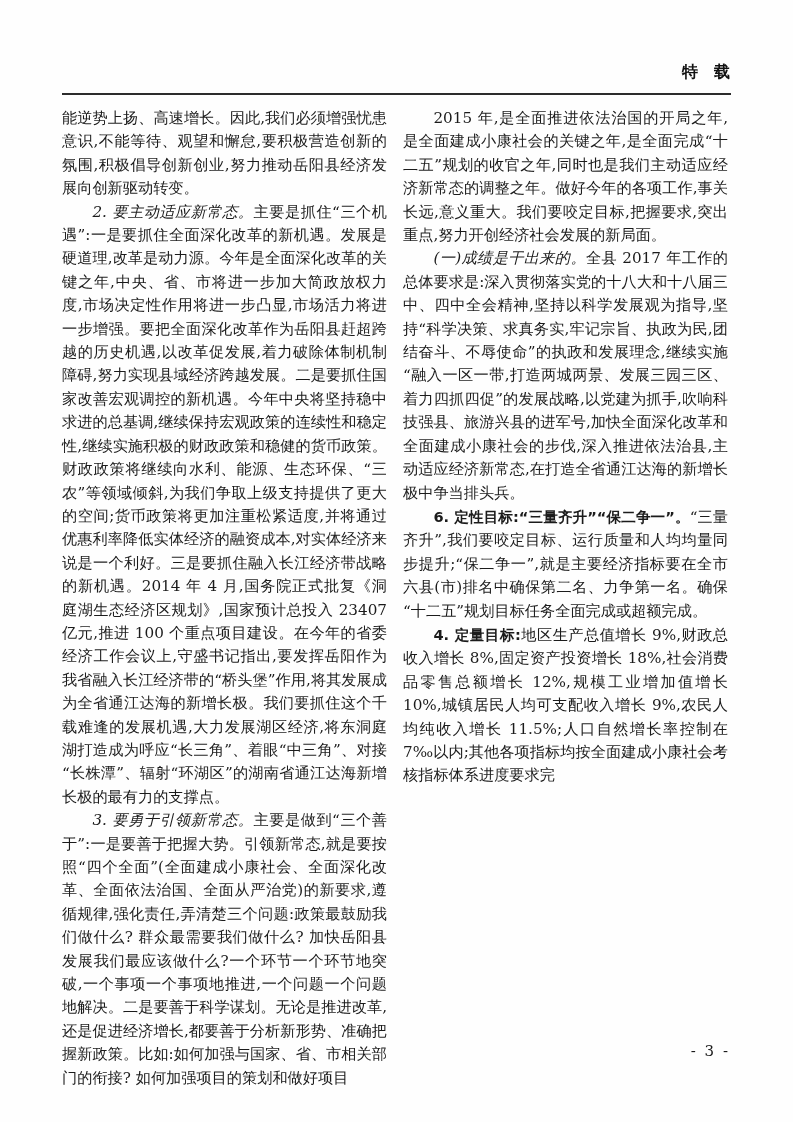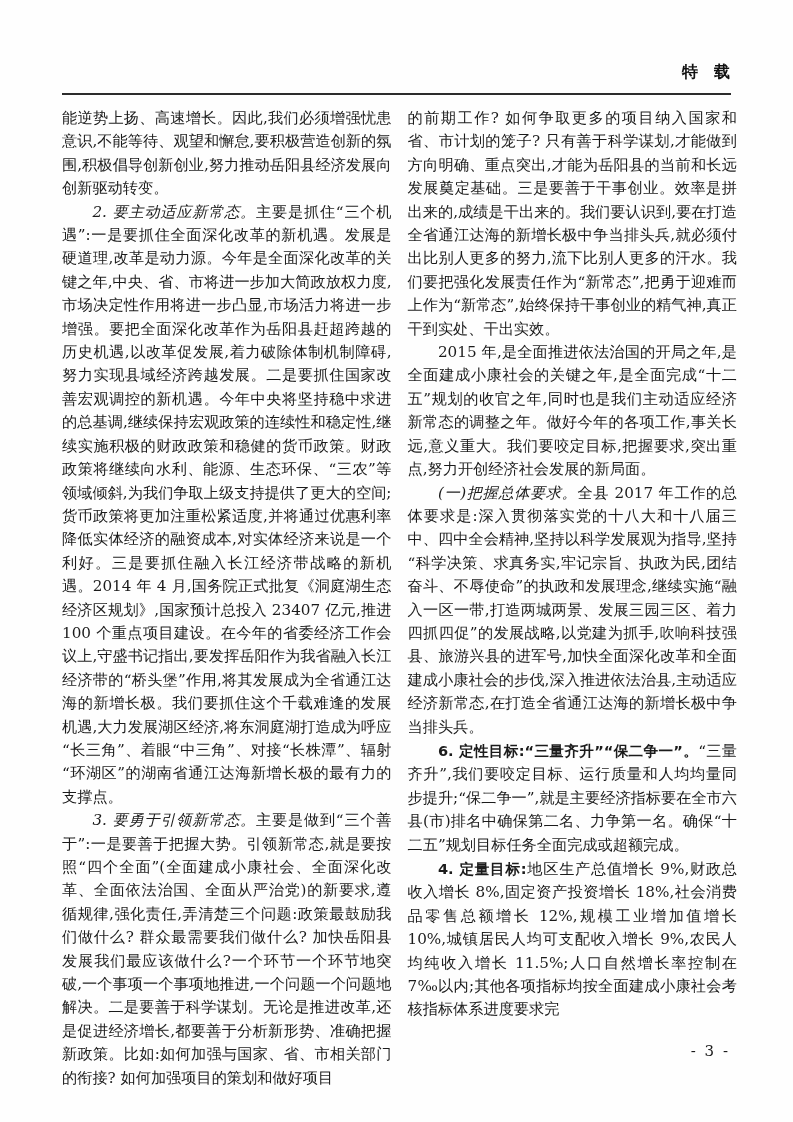--- a/index.html
+++ b/index.html
@@ -26,21 +26,21 @@
     top: 93px;
     left: 62px;
     right: 62px;
     height: 0;
     border-top: 2px solid #2c2c2c;
   }
   .columns {
     position: absolute;
     top: 107px;
     left: 62px;
-    right: 56px;
+    right: 65px;
     display: flex;
     gap: 16px;
   }
   .col {
     flex: 1 1 0;
     min-width: 0;
     text-align: justify;
     font-size: 15.2px;
     line-height: 23.4px;
   }
@@ -81,23 +81,22 @@
 
   <div class="columns">
 
     <div class="col">
       <p class="noindent">能逆势上扬、高速增长。因此,我们必须增强忧患意识,不能等待、观望和懈怠,要积极营造创新的氛围,积极倡导创新创业,努力推动岳阳县经济发展向创新驱动转变。</p>
       <p class="indent"><span class="kai">2. 要主动适应新常态。</span><span>主要是抓住“三个机遇”:一是要抓住全面深化改革的新机遇。发展是硬道理,改革是动力源。今年是全面深化改革的关键之年,中央、省、市将进一步加大简政放权力度,市场决定性作用将进一步凸显,市场活力将进一步增强。要把全面深化改革作为岳阳县赶超跨越的历史机遇,以改革促发展,着力破除体制机制障碍,努力实现县域经济跨越发展。二是要抓住国家改善宏观调控的新机遇。今年中央将坚持稳中求进的总基调,继续保持宏观政策的连续性和稳定性,继续实施积极的财政政策和稳健的货币政策。财政政策将继续向水利、能源、生态环保、“三农”等领域倾斜,为我们争取上级支持提供了更大的空间;货币政策将更加注重松紧适度,并将通过优惠利率降低实体经济的融资成本,对实体经济来说是一个利好。三是要抓住融入长江经济带战略的新机遇。2014 年 4 月,国务院正式批复《洞庭湖生态经济区规划》,国家预计总投入 23407 亿元,推进 100 个重点项目建设。在今年的省委经济工作会议上,守盛书记指出,要发挥岳阳作为我省融入长江经济带的“桥头堡”作用,将其发展成为全省通江达海的新增长极。我们要抓住这个千载难逢的发展机遇,大力发展湖区经济,将东洞庭湖打造成为呼应“长三角”、着眼“中三角”、对接“长株潭”、辐射“环湖区”的湖南省通江达海新增长极的最有力的支撑点。</span></p>
       <p class="indent"><span class="kai">3. 要勇于引领新常态。</span><span>主要是做到“三个善于”:一是要善于把握大势。引领新常态,就是要按照“四个全面”(全面建成小康社会、全面深化改革、全面依法治国、全面从严治党)的新要求,遵循规律,强化责任,弄清楚三个问题:政策最鼓励我们做什么? 群众最需要我们做什么? 加快岳阳县发展我们最应该做什么?一个环节一个环节地突破,一个事项一个事项地推进,一个问题一个问题地解决。二是要善于科学谋划。无论是推进改革,还是促进经济增长,都要善于分析新形势、准确把握新政策。比如:如何加强与国家、省、市相关部门的衔接? 如何加强项目的策划和做好项目</span></p>
     </div>
 
     <div class="col">
-      <p class="noindent">的前期工作? 如何争取更多的项目纳入国家和省、市计划的笼子? 只有善于科学谋划,才能做到方向明确、重点突出,才能为岳阳县的当前和长远发展奠定基础。三是要善于干事创业。效率是拼出来的,成绩是干出来的。我们要认识到,要在打造全省通江达海的新增长极中争当排头兵,就必须付出比别人更多的努力,流下比别人更多的汗水。我们要把强化发展责任作为“新常态”,把勇于迎难而上作为“新常态”,始终保持干事创业的精气神,真正干到实处、干出实效。</p>
       <p class="indent">2015 年,是全面推进依法治国的开局之年,是全面建成小康社会的关键之年,是全面完成“十二五”规划的收官之年,同时也是我们主动适应经济新常态的调整之年。做好今年的各项工作,事关长远,意义重大。我们要咬定目标,把握要求,突出重点,努力开创经济社会发展的新局面。</p>
-      <p class="indent"><span class="kai">(一)把握总体要求。</span><span>全县 2017 年工作的总体要求是:深入贯彻落实党的十八大和十八届三中、四中全会精神,坚持以科学发展观为指导,坚持“科学决策、求真务实,牢记宗旨、执政为民,团结奋斗、不辱使命”的执政和发展理念,继续实施“融入一区一带,打造两城两景、发展三园三区、着力四抓四促”的发展战略,以党建为抓手,吹响科技强县、旅游兴县的进军号,加快全面深化改革和全面建成小康社会的步伐,深入推进依法治县,主动适应经济新常态,在打造全省通江达海的新增长极中争当排头兵。</span></p>
+      <p class="indent"><span class="kai">(一)成绩是干出来的。</span><span>全县 2017 年工作的总体要求是:深入贯彻落实党的十八大和十八届三中、四中全会精神,坚持以科学发展观为指导,坚持“科学决策、求真务实,牢记宗旨、执政为民,团结奋斗、不辱使命”的执政和发展理念,继续实施“融入一区一带,打造两城两景、发展三园三区、着力四抓四促”的发展战略,以党建为抓手,吹响科技强县、旅游兴县的进军号,加快全面深化改革和全面建成小康社会的步伐,深入推进依法治县,主动适应经济新常态,在打造全省通江达海的新增长极中争当排头兵。</span></p>
       <p class="indent"><span class="hei">6. 定性目标:“三量齐升”“保二争一”。</span><span>“三量齐升”,我们要咬定目标、运行质量和人均均量同步提升;“保二争一”,就是主要经济指标要在全市六县(市)排名中确保第二名、力争第一名。确保“十二五”规划目标任务全面完成或超额完成。</span></p>
       <p class="indent"><span class="hei">4. 定量目标:</span><span>地区生产总值增长 9%,财政总收入增长 8%,固定资产投资增长 18%,社会消费品零售总额增长 12%,规模工业增加值增长 10%,城镇居民人均可支配收入增长 9%,农民人均纯收入增长 11.5%;人口自然增长率控制在 7‰以内;其他各项指标均按全面建成小康社会考核指标体系进度要求完</span></p>
     </div>
 
   </div>
 
   <div class="folio">- 3 -</div>
 
 </div>
 

